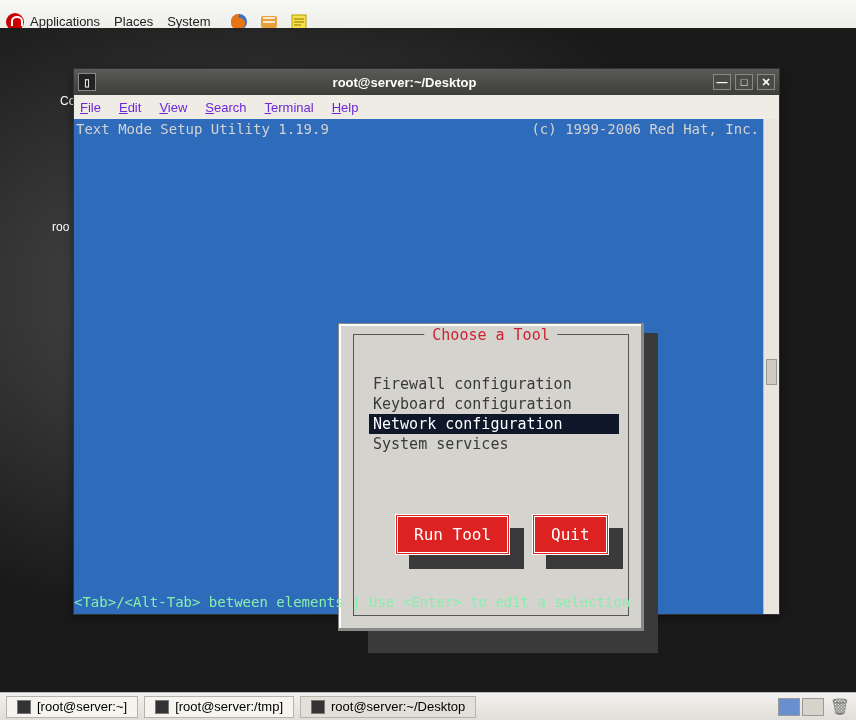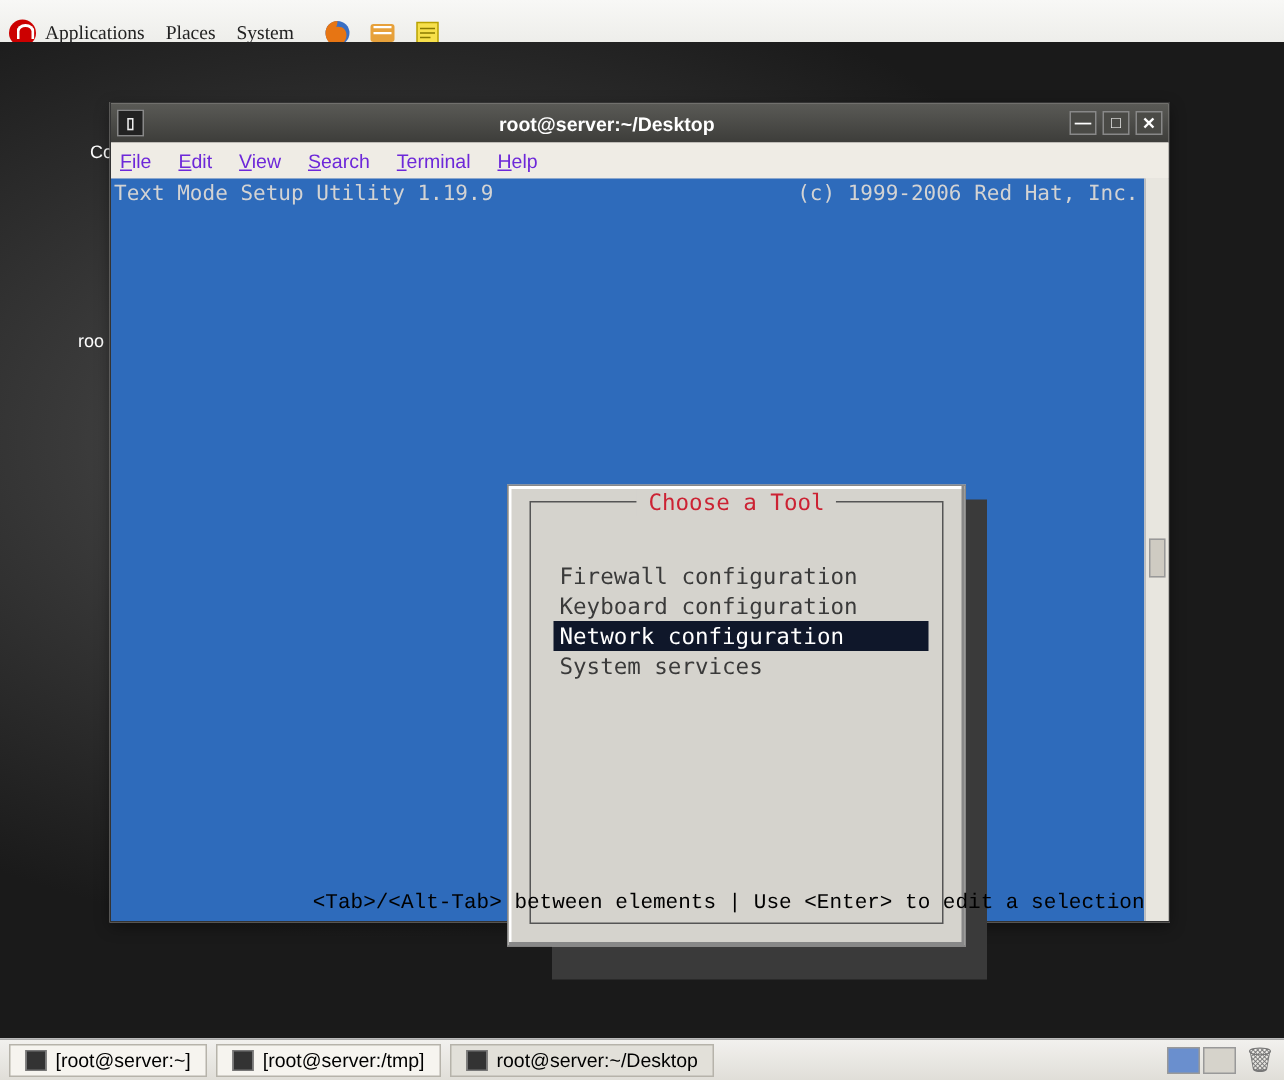--- a/index.html
+++ b/index.html
@@ -13,21 +13,20 @@
 
 
 .top-panel {
   position: absolute; top: 0; left: 0; right: 0; height: 44px;
   background: linear-gradient(#f8f8f6, #e8e8e4);
   border-bottom: 1px solid #bbb;
   display: flex; align-items: center;
   padding: 0 6px;
   font-size: 13px;
   color: #222;
-  font-family: Liberation Serif, serif;
 }
 .top-panel .rh-icon {
   width: 18px; height: 18px; margin-right: 6px;
   background: #c00; border-radius: 50%;
   position: relative;
 }
 .top-panel .rh-icon::after {
   content: ""; position: absolute; left: 5px; top: 3px;
   width: 8px; height: 8px; border: 2px solid #fff; border-radius: 50% 50% 0 0;
   border-bottom: none;
@@ -94,21 +93,21 @@
   flex: 1;
   background: #2e6bbb;
   font-family: "DejaVu Sans Mono", monospace;
   font-size: 14px;
   color: #d3d3d3;
   position: relative;
   padding: 2px;
 }
 .header-left { position: absolute; left: 2px; top: 2px; color: #d3d3d3; }
 .header-right { position: absolute; right: 4px; top: 2px; color: #d3d3d3; }
-.footer-line { position: absolute; left: 0; right: 0; bottom: 4px; text-align: right; color:#000000;font-family:Liberation Mono, monospace; }
+.footer-line { position: absolute; left: 0; right: 0; bottom: 4px; text-align: left; color:#86efac; }
 
 
 .dialog-shadow {
   position: absolute; left: 294px; top: 214px; width: 290px; height: 320px;
   background: #3a3a3a;
 }
 .dialog {
   position: absolute; left: 264px; top: 204px; width: 306px; height: 308px;
   background: #d5d3cd;
   border: 1px solid #888;
@@ -240,20 +239,28 @@
       <div class="dialog-shadow"></div>
       <div class="dialog">
         <div class="frame"></div>
         <div class="legend">Choose a Tool</div>
         <div class="tool-list">
           <div class="item">Firewall configuration</div>
           <div class="item">Keyboard configuration</div>
           <div class="item selected">Network configuration</div>
           <div class="item">System services</div>
         </div>
+        <div class="btn-row">
+          <div class="tui-btn-shadow">
+              <div class="tui-btn">Run Tool</div>
+            </div>
+          <div class="tui-btn-shadow">
+              <div class="tui-btn">Quit</div>
+            </div>
+        </div>
       </div>
 
       <div class="footer-line">&lt;Tab&gt;/&lt;Alt-Tab&gt; between elements   |   Use &lt;Enter&gt; to edit a selection</div>
     </div>
     <div class="term-scroll">
       <div class="thumb"></div>
     </div>
   </div>
 </div>
 

